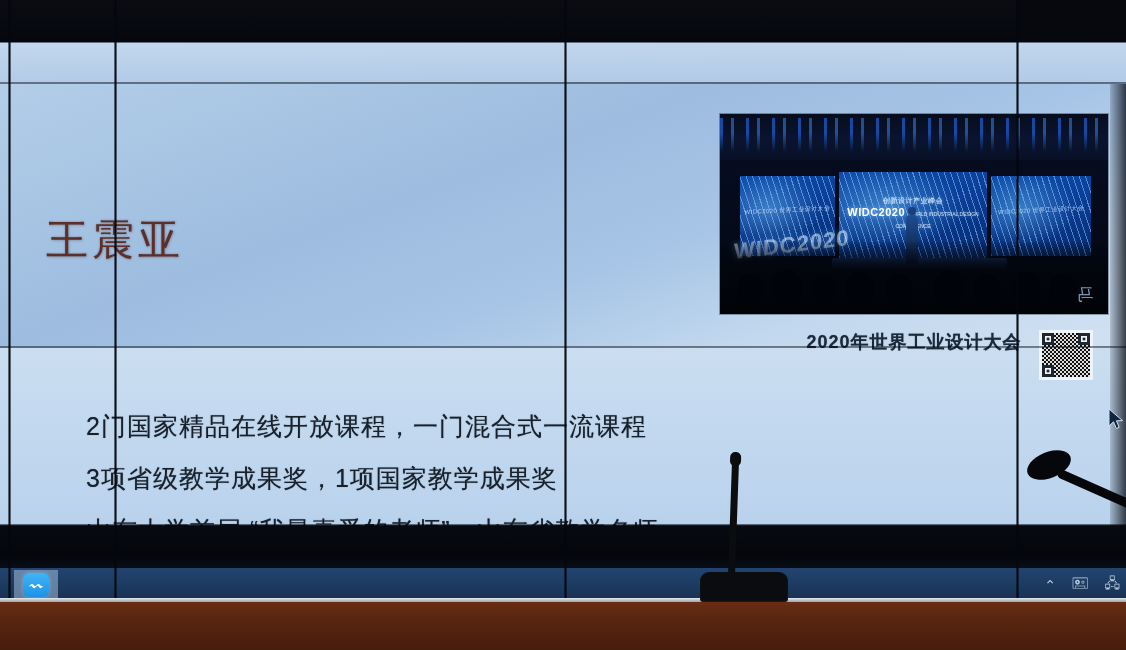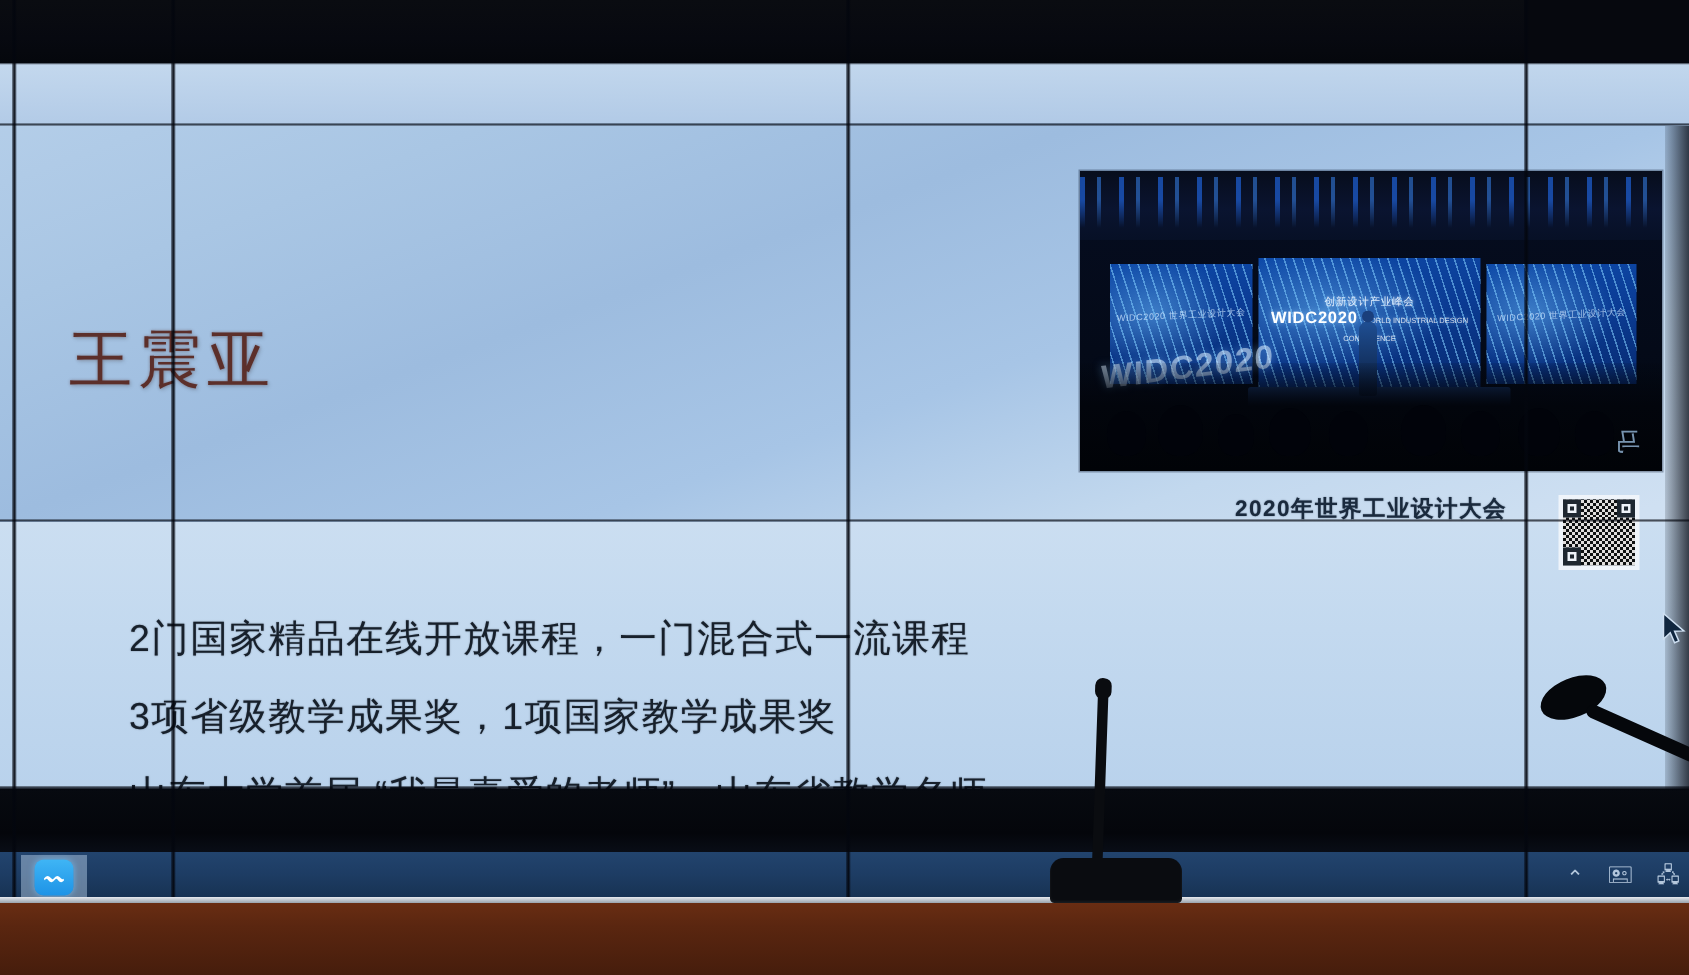--- a/index.html
+++ b/index.html
@@ -155,21 +155,21 @@
     position:absolute; bottom:10px; border-radius:50% 50% 42% 42%;
     background:#01030a;
   }
   .ph-logo {
     position:absolute; right:10px; bottom:8px; width:26px; height:22px;
     color:#9fc4e8; font-size:17px; line-height:22px; text-align:center;
     opacity:.75; transform:scaleX(-1);
   }
   .photo-caption {
     position:absolute; left:720px; top:288px; width:388px; text-align:center;
-    color:#1a2a3d; font-size:15px; font-weight:bold; letter-spacing:1px;
+    color:#1a2a3d; font-size:18px; font-weight:bold; letter-spacing:1px;
     text-shadow:0 0 1px rgba(20,35,55,.6);
   }
 
   
   .qr {
     position:absolute; left:1039px; top:288px; width:54px; height:50px;
     background:#f2f6fb; padding:3px;
     opacity:.92;
   }
   .qr-inner {

